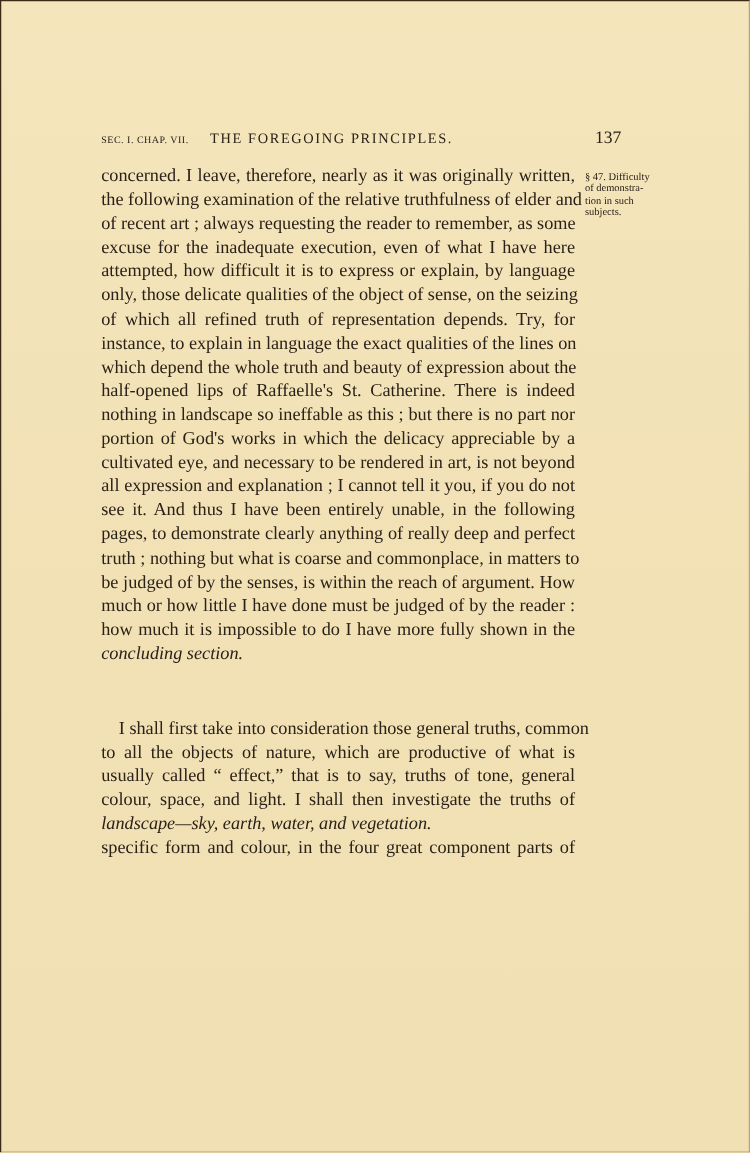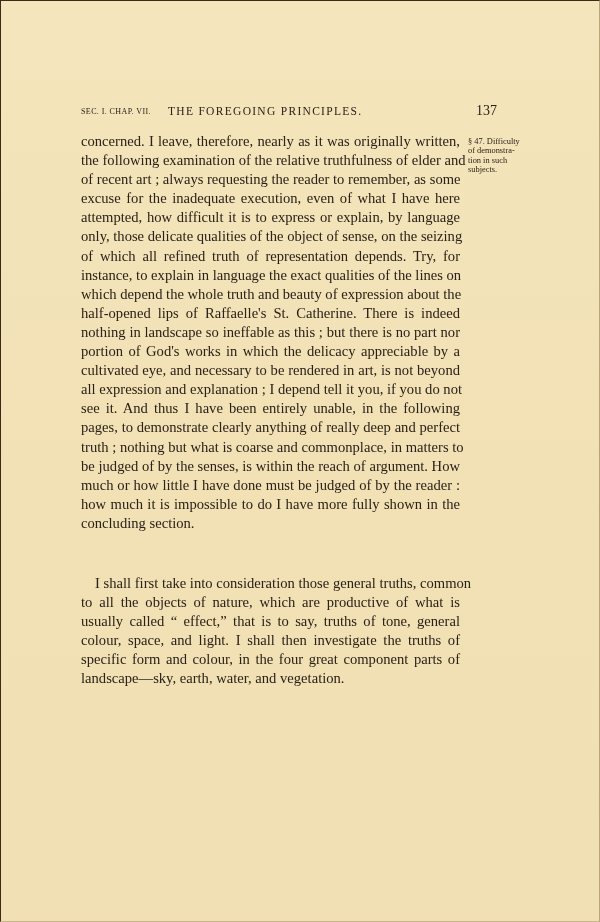--- a/index.html
+++ b/index.html
@@ -36,21 +36,21 @@
     }
     .body-text {
       position: absolute; top: 131px; left: 80px; width: 379px;
       font-size: 14.6px; line-height: 19.1px;
       text-align: justify;
     }
     .body-text .line {
       display: block; height: 19.1px; white-space: nowrap;
       text-align-last: justify; text-align: justify;
     }
-    .body-text .line.last { text-align-last: left; }
+    .body-text .line.last { text-align-last: left; font-style: italic; }
     .body-text .line.indent { text-indent: 14px; margin-top: 36px; }
     .para-gap { display: block; height: 5px; }
     .sidenote {
       position: absolute; top: 136px; left: 467px; width: 80px;
       font-size: 8.4px; line-height: 9.3px;
     }
     .sidenote span { display: block; white-space: nowrap; }
   </style>
 </head>
 <body>
@@ -77,32 +77,32 @@
       <span class="line">excuse for the inadequate execution, even of what I have here</span>
       <span class="line">attempted, how difficult it is to express or explain, by language</span>
       <span class="line">only, those delicate qualities of the object of sense, on the seizing</span>
       <span class="line">of which all refined truth of representation depends.  Try, for</span>
       <span class="line">instance, to explain in language the exact qualities of the lines on</span>
       <span class="line">which depend the whole truth and beauty of expression about the</span>
       <span class="line">half-opened lips of Raffaelle's St. Catherine.  There is indeed</span>
       <span class="line">nothing in landscape so ineffable as this ; but there is no part nor</span>
       <span class="line">portion of God's works in which the delicacy appreciable by a</span>
       <span class="line">cultivated eye, and necessary to be rendered in art, is not beyond</span>
-      <span class="line">all expression and explanation ; I depend tell it you, if you do not</span>
+      <span class="line">all expression and explanation ; I cannot tell it you, if you do not</span>
       <span class="line">see it.  And thus I have been entirely unable, in the following</span>
       <span class="line">pages, to demonstrate clearly anything of really deep and perfect</span>
       <span class="line">truth ; nothing but what is coarse and commonplace, in matters to</span>
       <span class="line">be judged of by the senses, is within the reach of argument.  How</span>
       <span class="line">much or how little I have done must be judged of by the reader :</span>
       <span class="line">how much it is impossible to do I have more fully shown in the</span>
       <span class="line last">concluding section.</span>
     </div>
     <span class="para-gap"></span>
     <div>
       <span class="line indent">I shall first take into consideration those general truths, common</span>
       <span class="line">to all the objects of nature, which are productive of what is</span>
       <span class="line">usually called “ effect,” that is to say, truths of tone, general</span>
       <span class="line">colour, space, and light.  I shall then investigate the truths of</span>
+      <span class="line last">landscape—sky, earth, water, and vegetation.</span>
       <span class="line">specific form and colour, in the four great component parts of</span>
-      <span class="line last">landscape—sky, earth, water, and vegetation.</span>
     </div>
   </div>
 </div>
 
 </body></html>

